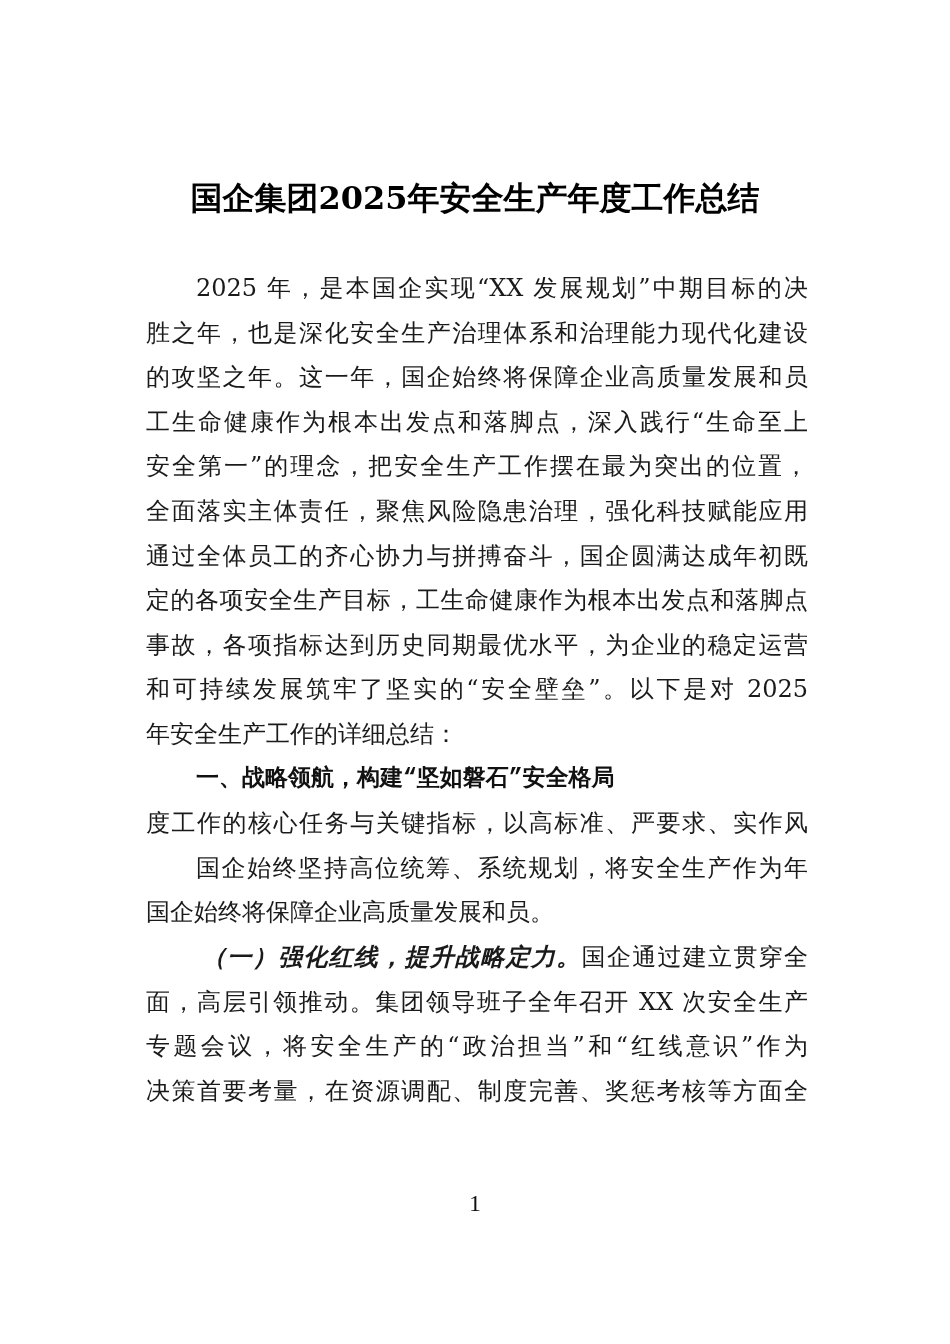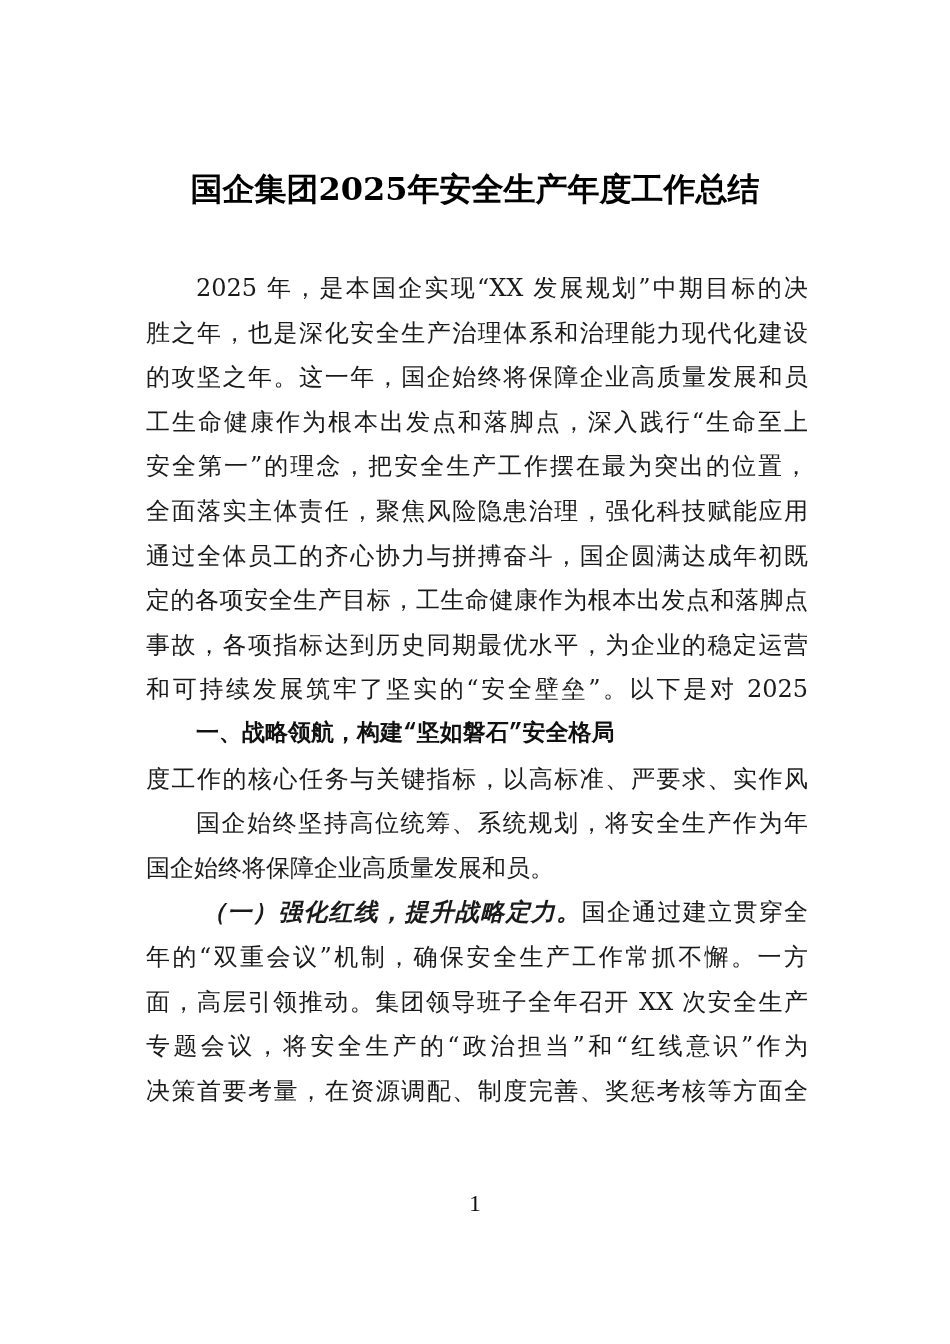--- a/index.html
+++ b/index.html
@@ -17,21 +17,21 @@
   }
   .page {
     position: absolute;
     left: 0; top: 0;
     width: 950px; height: 1344px;
     background: #ffffff;
   }
   .title {
     position: absolute;
     left: 0; right: 0;
-    top: 165px;
+    top: 174px;
     text-align: center;
     font-family: "DejaVu Serif", "Liberation Serif", serif;
     font-weight: bold;
     font-size: 32px;
     line-height: 48px;
     letter-spacing: 0px;
     color: #000000;
     white-space: nowrap;
   }
   .body {
@@ -94,33 +94,33 @@
       <span class="line indent">2025 年，是本国企实现“XX 发展规划”中期目标的决</span>
       <span class="line">胜之年，也是深化安全生产治理体系和治理能力现代化建设</span>
       <span class="line">的攻坚之年。这一年，国企始终将保障企业高质量发展和员</span>
       <span class="line">工生命健康作为根本出发点和落脚点，深入践行“生命至上</span>
       <span class="line">安全第一”的理念，把安全生产工作摆在最为突出的位置，</span>
       <span class="line">全面落实主体责任，聚焦风险隐患治理，强化科技赋能应用</span>
       <span class="line">通过全体员工的齐心协力与拼搏奋斗，国企圆满达成年初既</span>
       <span class="line">定的各项安全生产目标，工生命健康作为根本出发点和落脚点</span>
       <span class="line">事故，各项指标达到历史同期最优水平，为企业的稳定运营</span>
       <span class="line">和可持续发展筑牢了坚实的“安全壁垒”。以下是对 2025</span>
+      <span class="line last">年安全生产工作的详细总结：</span>
     </div>
 
     <span class="line heading">一、战略领航，构建“坚如磐石”安全格局</span>
 
     <div>
       <span class="line">度工作的核心任务与关键指标，以高标准、严要求、实作风</span>
       <span class="line indent">国企始终坚持高位统筹、系统规划，将安全生产作为年</span>
       <span class="line last">国企始终将保障企业高质量发展和员。</span>
     </div>
 
     <div>
       <span class="line indent" style="padding-left:56px;"><span class="bold-lead">（一）强化红线，提升战略定力。</span><span>国企通过建立贯穿全</span></span>
-      <span class="line">年的“双重会议”机制，确保安全生产工作常抓不懈。一方</span>
       <span class="line">面，高层引领推动。集团领导班子全年召开 XX 次安全生产</span>
       <span class="line">专题会议，将安全生产的“政治担当”和“红线意识”作为</span>
       <span class="line">决策首要考量，在资源调配、制度完善、奖惩考核等方面全</span>
     </div>
 
   </div>
 
   <div class="page-number">1</div>
 
 </div>

